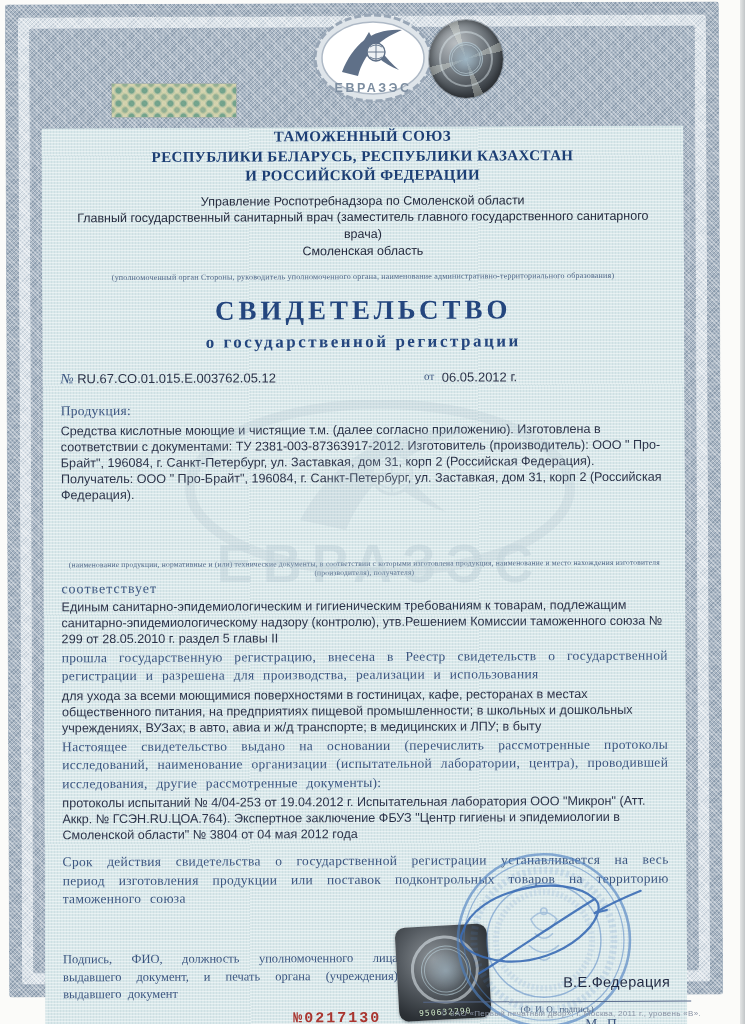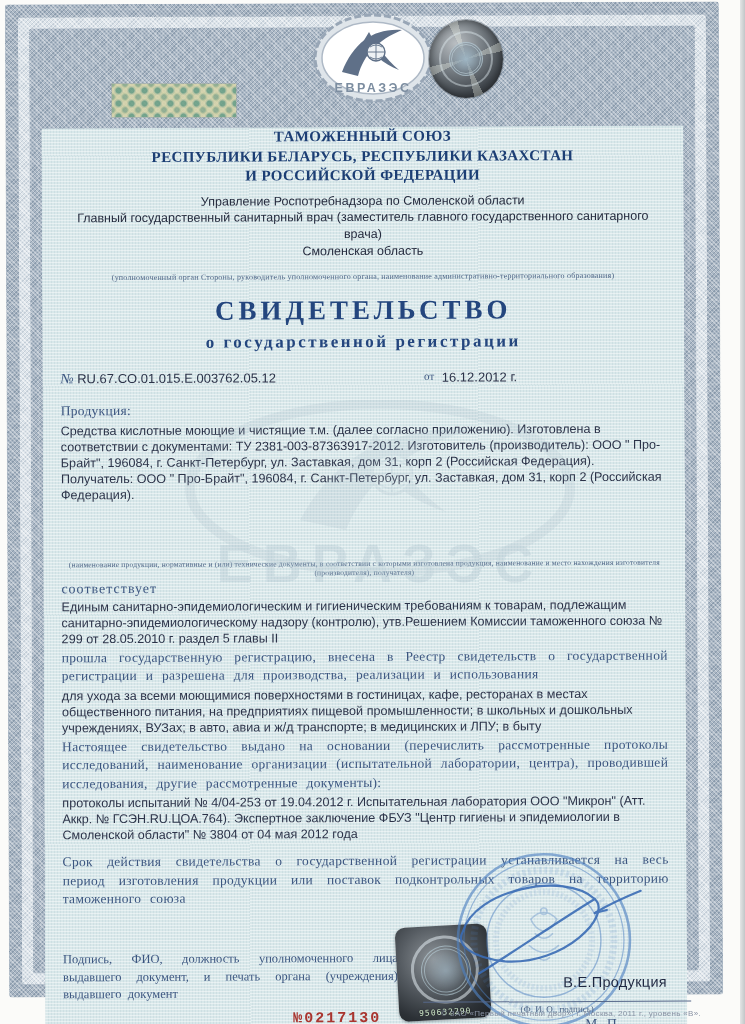--- a/index.html
+++ b/index.html
@@ -142,21 +142,21 @@
       <div class="tinycap cap1">(уполномоченный орган Стороны, руководитель уполномоченного органа, наименование административно-территориального образования)</div>
 
       <div class="doc-title">СВИДЕТЕЛЬСТВО</div>
       <div class="doc-sub">о государственной регистрации</div>
 
       <div class="numrow">
         <span class="no-sign">№</span>
         <span class="val" style="margin-left:0;">RU.67.CO.01.015.E.003762.05.12</span>
         <span class="right">
           <span class="ot">от</span>
-          <span class="val">16.12.2012 г.</span>
+          <span class="val">06.05.2012 г.</span>
         </span>
       </div>
 
       <div class="lbl">Продукция:</div>
       <div class="fill sans" style="margin-top:4px;">Средства кислотные моющие и чистящие т.м. (далее согласно приложению). Изготовлена в соответствии с документами: ТУ 2381-003-87363917-2012. Изготовитель (производитель): ООО " Про-Брайт", 196084, г. Санкт-Петербург, ул. Заставкая, дом 31, корп 2  (Российская Федерация). Получатель: ООО " Про-Брайт", 196084, г. Санкт-Петербург, ул. Заставкая, дом 31, корп 2 (Российская Федерация).</div>
 
       <div class="tinycap cap2">(наименование продукции, нормативные и (или) технические документы, в соответствии с которыми изготовлена продукция, наименование и место нахождения изготовителя (производителя), получателя)</div>
       <div class="conf-lbl">соответствует</div>
       <div class="fill sans">Единым санитарно-эпидемиологическим и гигиеническим требованиям к товарам, подлежащим санитарно-эпидемиологическому надзору (контролю), утв.Решением Комиссии таможенного союза № 299 от 28.05.2010 г. раздел 5 главы II</div>
       <div class="para">прошла государственную регистрацию, внесена в Реестр свидетельств о государственной регистрации и разрешена для производства, реализации и использования</div>
@@ -191,21 +191,21 @@
 
         <svg class="signature-svg" viewBox="0 0 230 110">
           <g fill="none" stroke="#3a6cb5" stroke-width="2.2" stroke-linecap="round" opacity=".9">
             <path d="M18 62 C 30 20, 120 2, 150 30 C 168 46, 120 96, 60 92 C 28 88, 10 76, 18 62 Z"></path>
             <path d="M150 30 C 120 48, 60 88, 34 104"></path>
             <path d="M196 22 C 176 30, 160 38, 150 44"></path>
             <path d="M150 44 l 12 -3"></path>
           </g>
         </svg>
 
-        <div class="signer">В.Е.Продукция</div>
+        <div class="signer">В.Е.Федерация</div>
         <div class="fio-line"></div>
         <div class="fio-cap">(Ф. И. О., подпись)</div>
         <div class="doc-serial">№0217130</div>
         <div class="mp">М. П.</div>
       </div>
 
    </div>
   </div>
  </div>
 </div>

